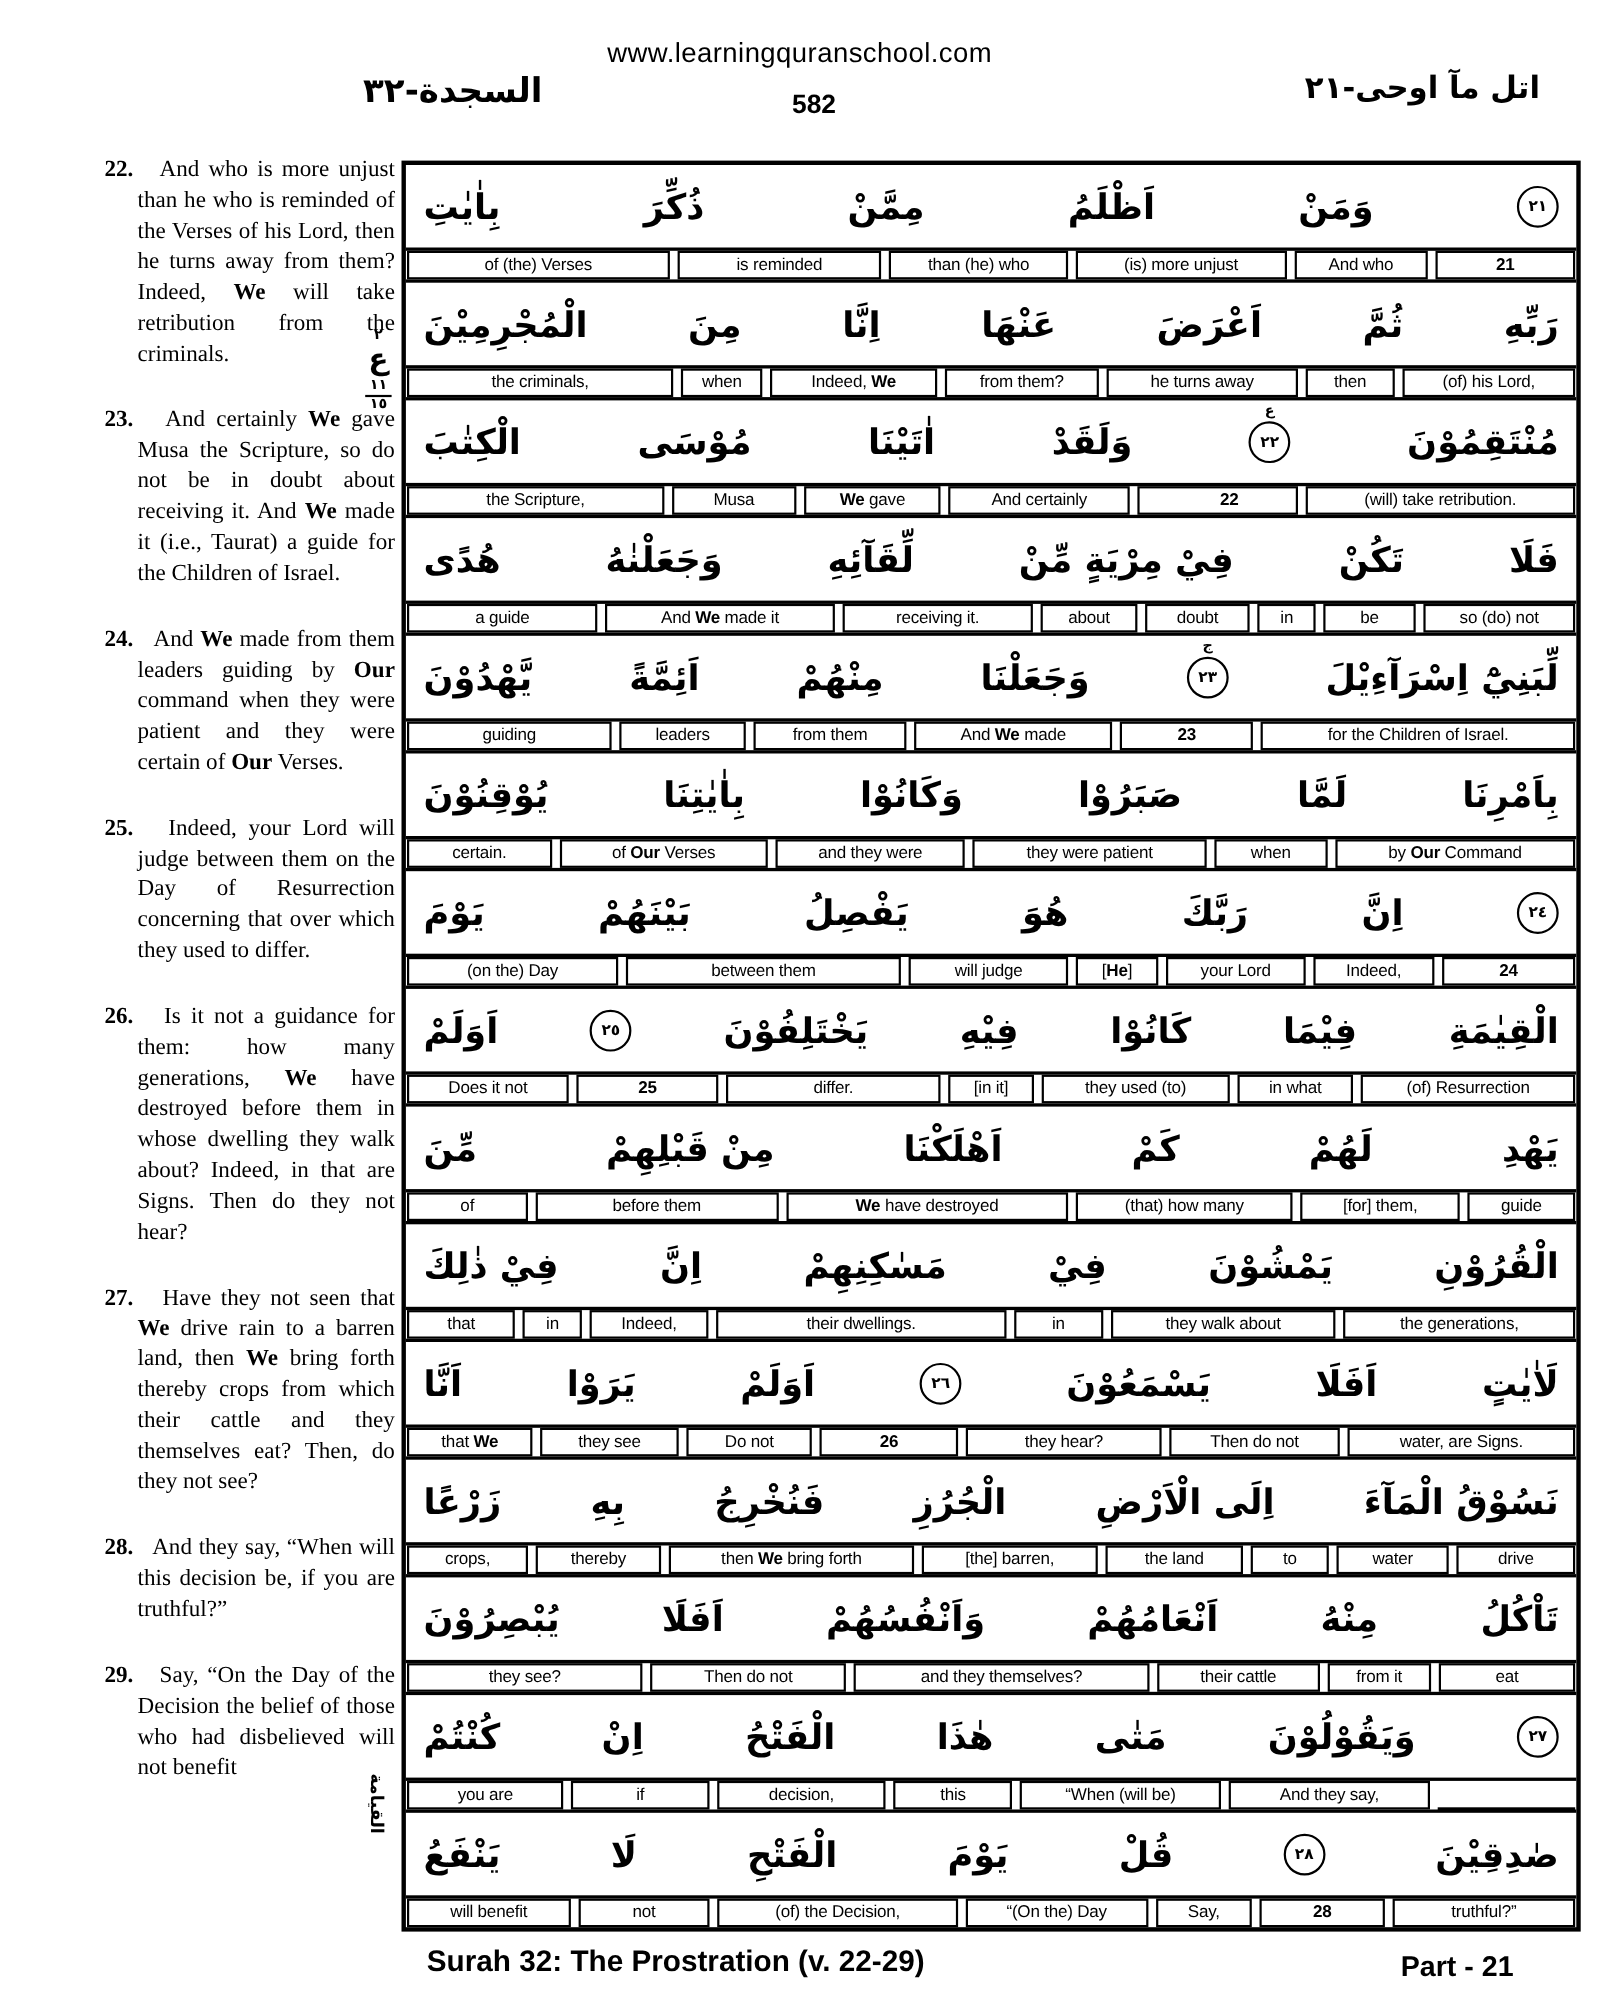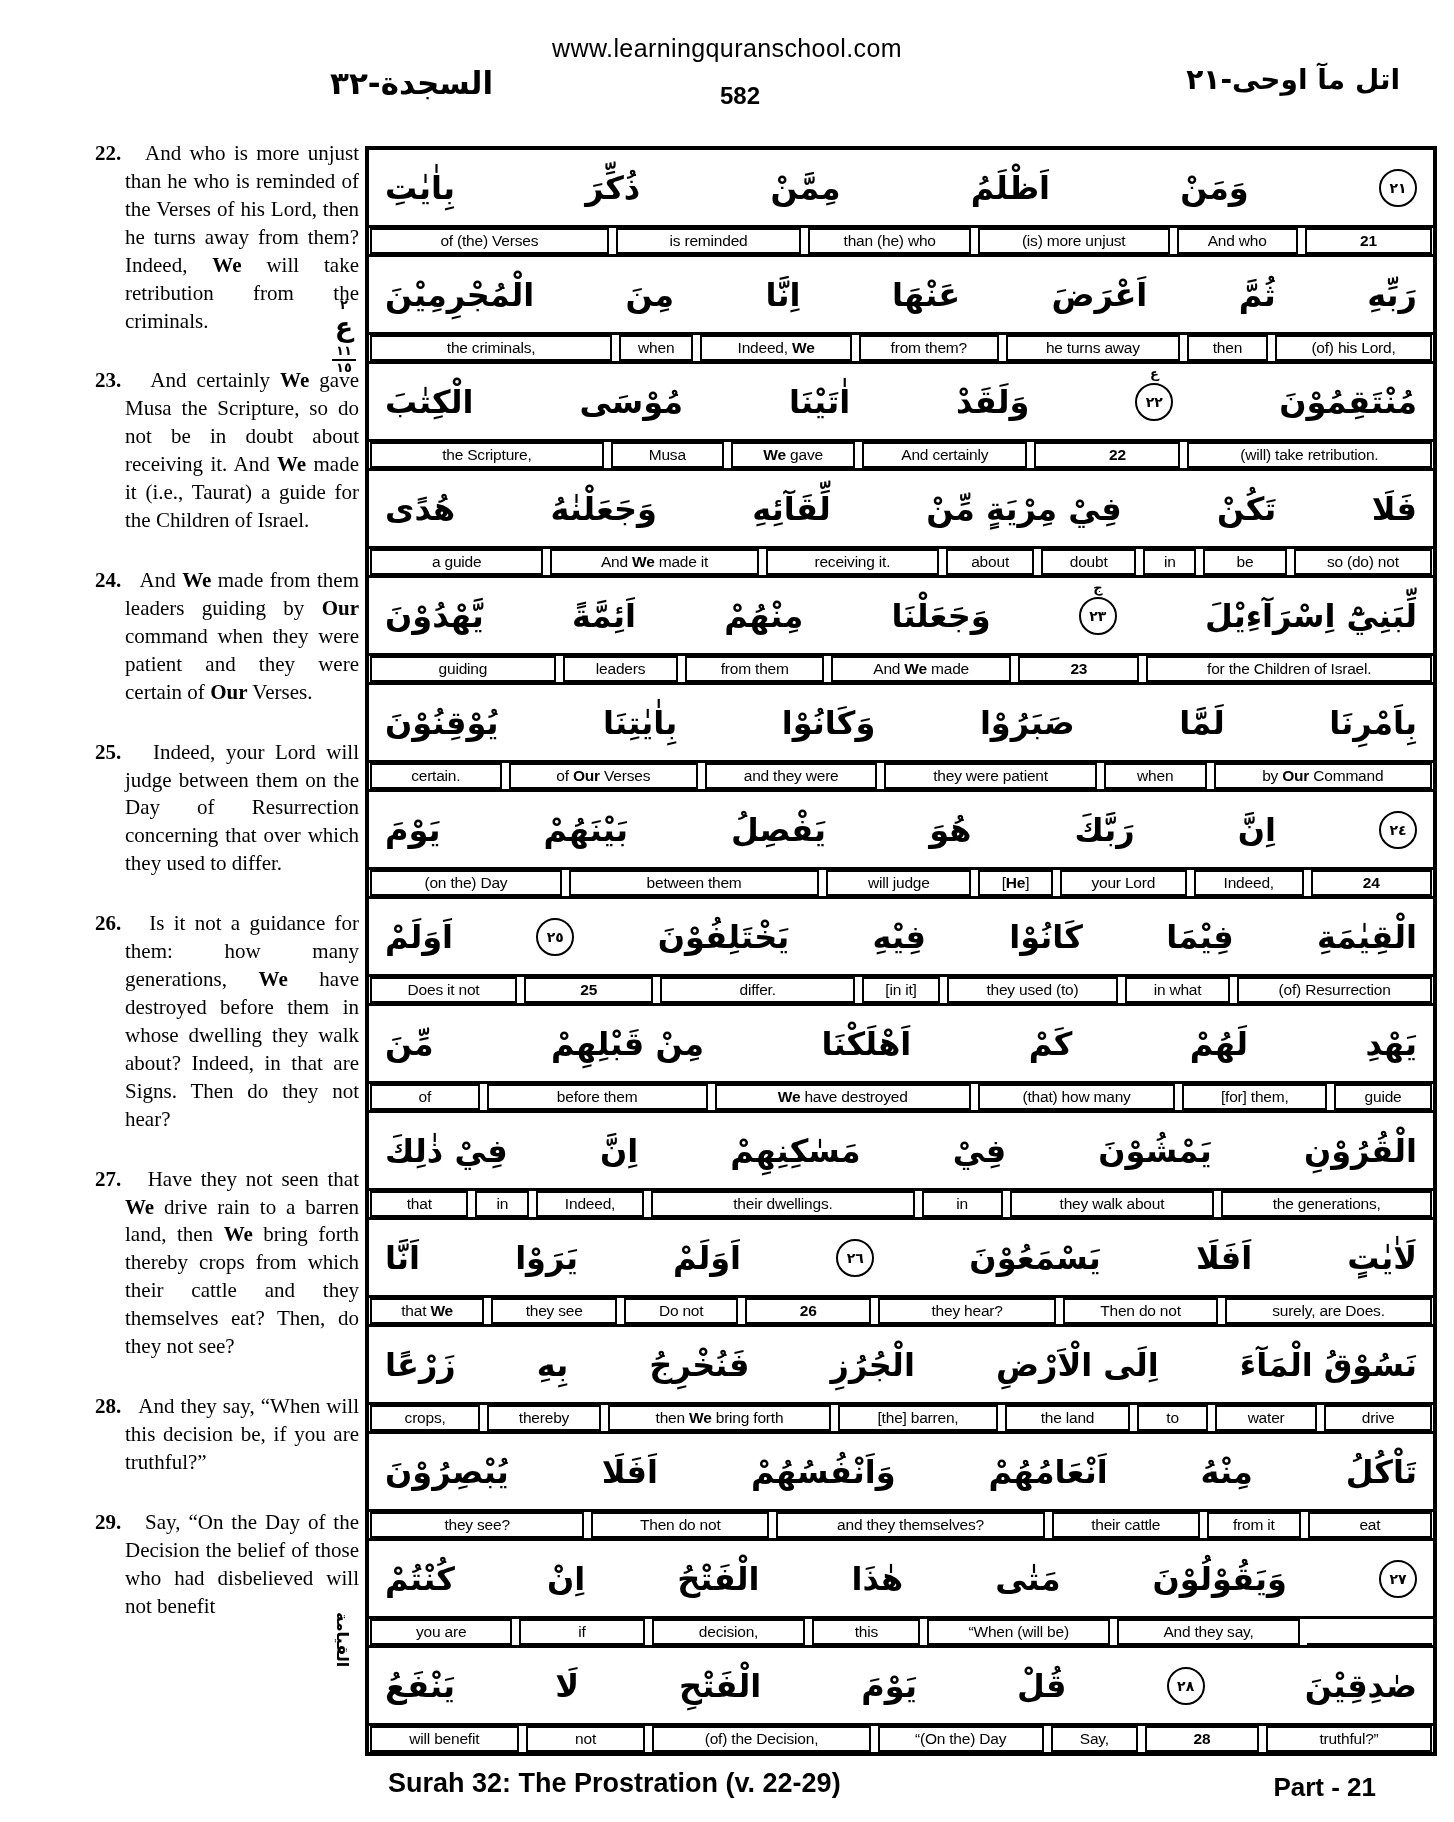--- a/index.html
+++ b/index.html
@@ -477,21 +477,21 @@
         <div class="tcell" style="flex: 1.05 1 0px;">
           <span><b>26</b></span>
         </div>
         <div class="tcell" style="flex: 1.5 1 0px;">
           <span>they hear?</span>
         </div>
         <div class="tcell" style="flex: 1.3 1 0px;">
           <span>Then do not</span>
         </div>
         <div class="tcell" style="flex: 1.75 1 0px;">
-          <span>surely, are Does.</span>
+          <span>water, are Signs.</span>
         </div>
       </div>
     </div>
     <div class="pair">
       <div class="arow" dir="rtl">
         <span class="aword">نَسُوْقُ الْمَآءَ</span>
         <span class="aword">اِلَى الْاَرْضِ</span>
         <span class="aword">الْجُرُزِ</span>
         <span class="aword">فَنُخْرِجُ</span>
         <span class="aword">بِهِ</span>

